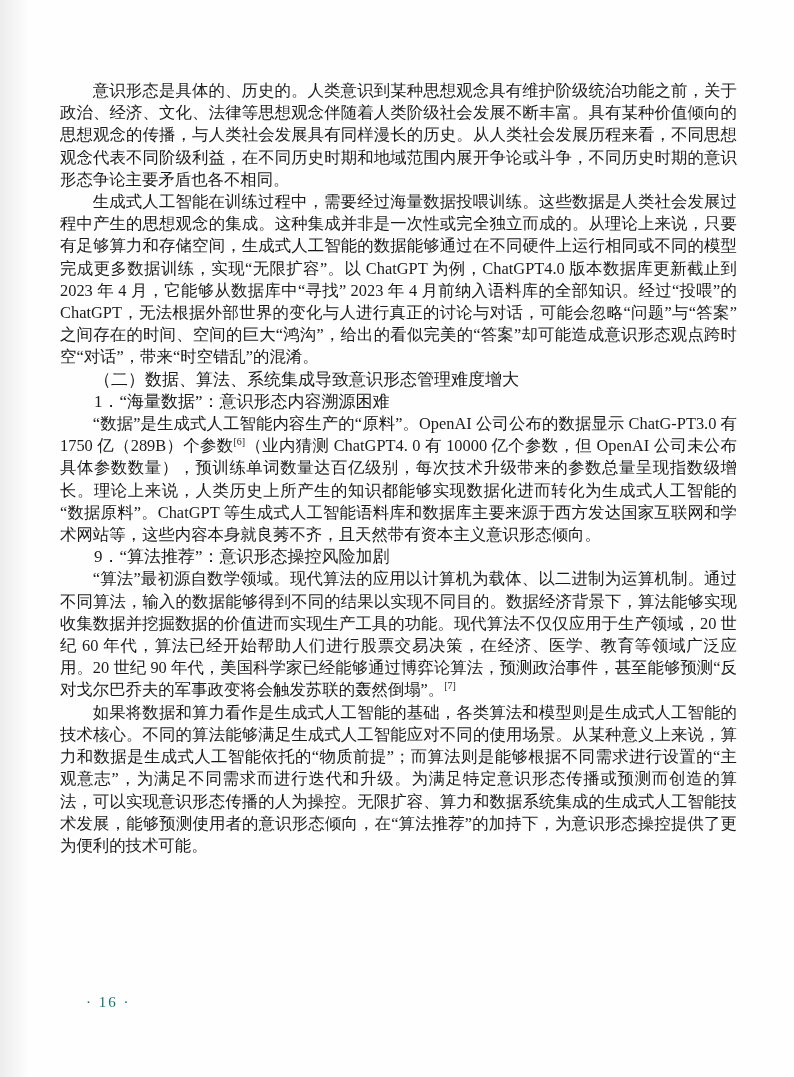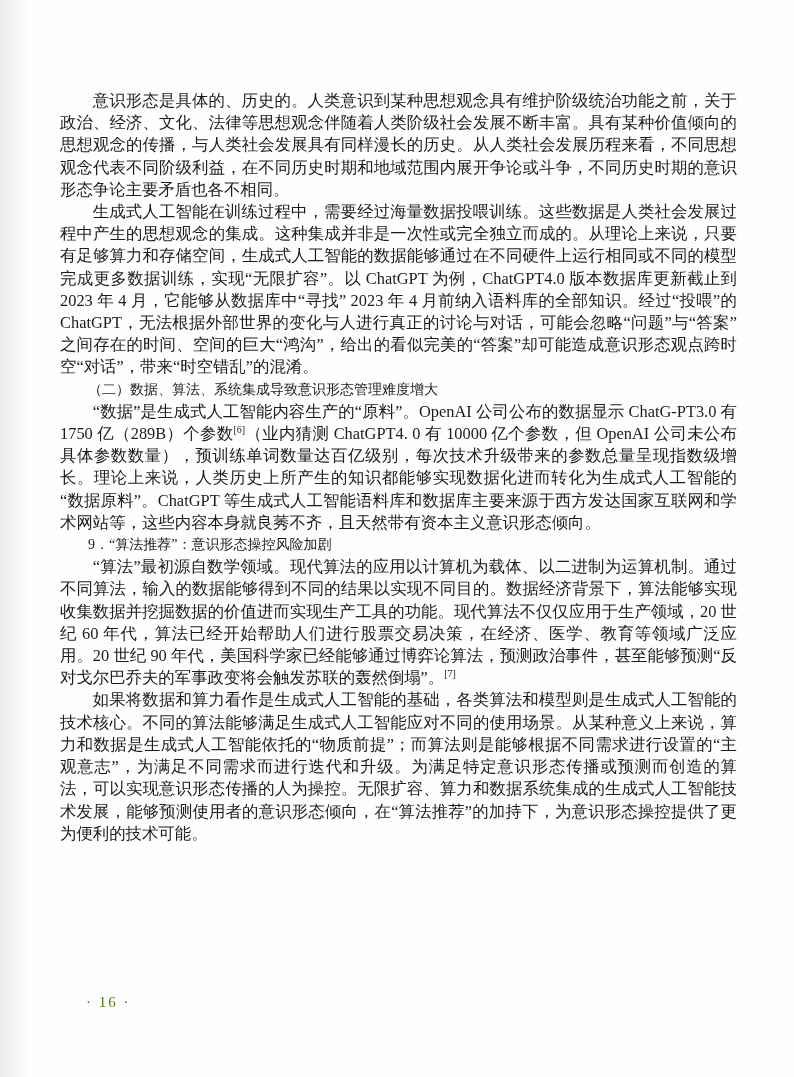--- a/index.html
+++ b/index.html
@@ -21,65 +21,66 @@
     content: "";
     position: absolute;
     left: 0; top: 0; bottom: 0;
     width: 30px;
     background: linear-gradient(to right, rgba(0,0,0,0.07), rgba(0,0,0,0));
     pointer-events: none;
   }
   .text-body {
     position: absolute;
     left: 60px;
-    top: 90px;
+    top: 80px;
     width: 677px;
     font-size: 16.4px;
     line-height: 22.2px;
     text-align: justify;
     text-justify: inter-ideograph;
   }
   .para, .heading {
     margin: 0;
     padding: 0;
     text-indent: 2em;
   }
   .heading {
     font-weight: normal;
-    font-size: 14px;
+    font-size: 17px;
   }
   sup.fnref {
     font-size: 10px;
     line-height: 0;
     vertical-align: super;
     letter-spacing: 0;
   }
   .page-number {
     position: absolute;
     left: 86px;
     top: 993px;
     font-size: 15px;
     line-height: 18px;
     letter-spacing: 2px;
-    color: #4d7c0f;
+    color: #0f766e;
   }
 </style>
 </head>
 <body>
 
 <div class="page">
 
   <div class="text-body">
 
     <p class="para">意识形态是具体的、历史的。人类意识到某种思想观念具有维护阶级统治功能之前，关于政治、经济、文化、法律等思想观念伴随着人类阶级社会发展不断丰富。具有某种价值倾向的思想观念的传播，与人类社会发展具有同样漫长的历史。从人类社会发展历程来看，不同思想观念代表不同阶级利益，在不同历史时期和地域范围内展开争论或斗争，不同历史时期的意识形态争论主要矛盾也各不相同。</p>
 
     <p class="para">生成式人工智能在训练过程中，需要经过海量数据投喂训练。这些数据是人类社会发展过程中产生的思想观念的集成。这种集成并非是一次性或完全独立而成的。从理论上来说，只要有足够算力和存储空间，生成式人工智能的数据能够通过在不同硬件上运行相同或不同的模型完成更多数据训练，实现“无限扩容”。以 ChatGPT 为例，ChatGPT4.0 版本数据库更新截止到 2023 年 4 月，它能够从数据库中“寻找” 2023 年 4 月前纳入语料库的全部知识。经过“投喂”的 ChatGPT，无法根据外部世界的变化与人进行真正的讨论与对话，可能会忽略“问题”与“答案”之间存在的时间、空间的巨大“鸿沟”，给出的看似完美的“答案”却可能造成意识形态观点跨时空“对话”，带来“时空错乱”的混淆。</p>
 
     <p class="heading">（二）数据、算法、系统集成导致意识形态管理难度增大</p>
 
+    <p class="heading">1．“海量数据”：意识形态内容溯源困难</p>
 
     <p class="para"><span>“数据”是生成式人工智能内容生产的“原料”。OpenAI 公司公布的数据显示 ChatG-PT3.0 有 1750 亿（289B）个参数</span><sup class="fnref">[6]</sup><span>（业内猜测 ChatGPT4. 0 有 10000 亿个参数，但 OpenAI 公司未公布具体参数数量），预训练单词数量达百亿级别，每次技术升级带来的参数总量呈现指数级增长。理论上来说，人类历史上所产生的知识都能够实现数据化进而转化为生成式人工智能的“数据原料”。ChatGPT 等生成式人工智能语料库和数据库主要来源于西方发达国家互联网和学术网站等，这些内容本身就良莠不齐，且天然带有资本主义意识形态倾向。</span></p>
 
 
     <p class="heading">9．“算法推荐”：意识形态操控风险加剧</p>
 
     <p class="para"><span>“算法”最初源自数学领域。现代算法的应用以计算机为载体、以二进制为运算机制。通过不同算法，输入的数据能够得到不同的结果以实现不同目的。数据经济背景下，算法能够实现收集数据并挖掘数据的价值进而实现生产工具的功能。现代算法不仅仅应用于生产领域，20 世纪 60 年代，算法已经开始帮助人们进行股票交易决策，在经济、医学、教育等领域广泛应用。20 世纪 90 年代，美国科学家已经能够通过博弈论算法，预测政治事件，甚至能够预测“反对戈尔巴乔夫的军事政变将会触发苏联的轰然倒塌”。</span><sup class="fnref">[7]</sup></p>
 
     <p class="para">如果将数据和算力看作是生成式人工智能的基础，各类算法和模型则是生成式人工智能的技术核心。不同的算法能够满足生成式人工智能应对不同的使用场景。从某种意义上来说，算力和数据是生成式人工智能依托的“物质前提”；而算法则是能够根据不同需求进行设置的“主观意志”，为满足不同需求而进行迭代和升级。为满足特定意识形态传播或预测而创造的算法，可以实现意识形态传播的人为操控。无限扩容、算力和数据系统集成的生成式人工智能技术发展，能够预测使用者的意识形态倾向，在“算法推荐”的加持下，为意识形态操控提供了更为便利的技术可能。</p>
 

